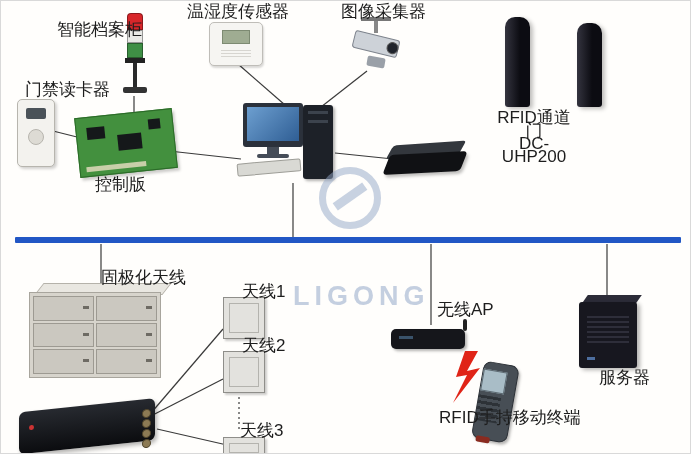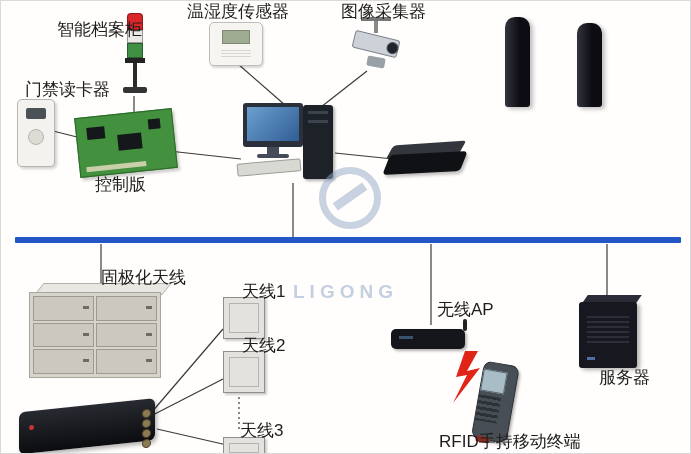--- a/index.html
+++ b/index.html
@@ -143,21 +143,21 @@
     background:#8c7a54;border:1px solid #50452c;}
   .flatreader .p1{top:10px;} .flatreader .p2{top:20px;} .flatreader .p3{top:30px;} .flatreader .p4{top:40px;}
   .flatreader .led{position:absolute;left:10px;top:14px;width:5px;height:5px;border-radius:50%;background:#c33;}
 
   
   .wm{position:absolute;z-index:6;pointer-events:none;}
   .wm-logo{left:318px;top:166px;width:62px;height:62px;border:7px solid rgba(146,165,198,.5);
     border-radius:50%;box-sizing:border-box;}
   .wm-logo .slash{position:absolute;left:6px;top:18px;width:36px;height:9px;
     background:rgba(146,165,198,.5);transform:rotate(-35deg);}
-  .wm-text{left:292px;top:280px;font-size:19px;font-weight:bold;letter-spacing:5px;
+  .wm-text{left:292px;top:280px;font-size:27px;font-weight:bold;letter-spacing:5px;
     color:rgba(148,167,200,.55);font-family:"Liberation Sans",sans-serif;}
 </style>
 </head>
 <body>
 
 <div id="canvas">
 
   <svg class="wires" width="691" height="454">
     <g stroke="#3a3a3a" stroke-width="1.2" fill="none">
       <line x1="133" y1="95" x2="133" y2="120"></line>
@@ -235,20 +235,24 @@
 
   <div class="dev uhf">
     <div class="top"></div>
     <div class="body"></div>
   </div>
 
   <div class="dev gate">
     <div class="pillar p1"></div>
     <div class="pillar p2"></div>
   </div>
+  <div class="lbl center" style="left:492px;top:110px;width:82px;">
+    <span>RFID通道门</span><br>
+    <span>DC-UHP200</span>
+  </div>
 
   <span class="lbl" style="left:100px;top:270px;">固极化天线</span>
   <div class="dev cabinet">
     <div class="topf"></div>
     <div class="front">
       <div class="door"></div>
         <div class="door"></div>
       <div class="door"></div>
         <div class="door"></div>
       <div class="door"></div>
@@ -278,21 +282,21 @@
     <div class="body"></div>
     <div class="led"></div>
   </div>
 
   <div class="dev hand">
     <div class="body"></div>
     <div class="scr"></div>
     <div class="keys"></div>
     <div class="grip"></div>
   </div>
-  <span class="lbl" style="left:438px;top:434px;">RFID手持移动终端</span>
+  <span class="lbl" style="left:438px;top:410px;">RFID手持移动终端</span>
 
   <div class="dev server">
     <div class="topf"></div>
     <div class="body">
       <div class="vents"></div>
       <div class="dot"></div>
     </div>
   </div>
   <span class="lbl" style="left:598px;top:370px;">服务器</span>
 

